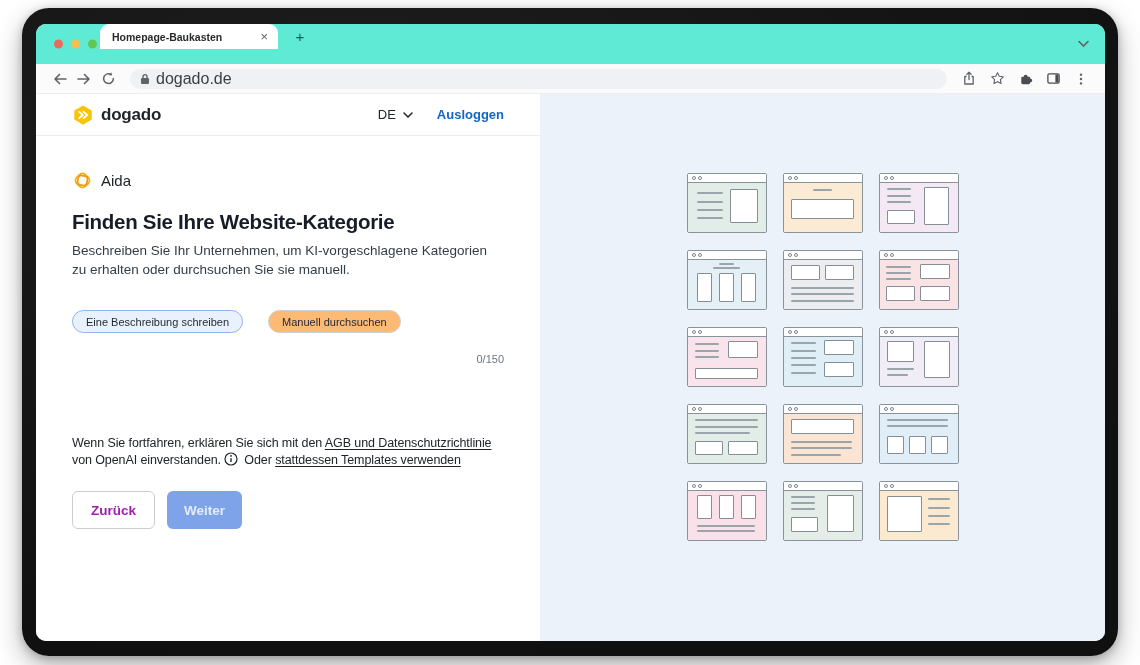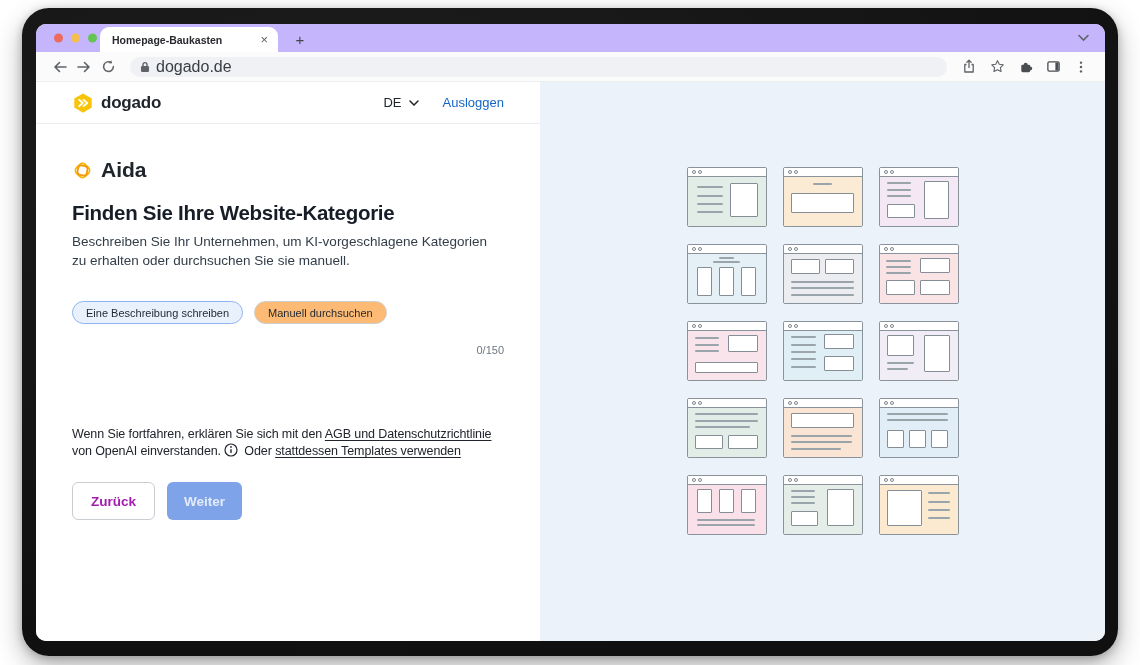--- a/index.html
+++ b/index.html
@@ -10,22 +10,22 @@
   
   .stage { position:absolute; left:22px; top:8px; width:1096px; height:648px;
            background:radial-gradient(120% 120% at 30% 20%, #1d1d1d 0%, #101010 70%);
            border-radius:27px; padding:16px 13px 15px 14px;
            box-shadow:0 10px 26px rgba(0,0,0,.30), 0 2px 8px rgba(0,0,0,.22); }
 
   
   .browser { width:1069px; height:617px; border-radius:10px; overflow:hidden;
              background:#fff; display:flex; flex-direction:column; }
 
-  .tabstrip { height:28px; background:#c4b5fd; position:relative;
-              display:flex; align-items:flex-end; flex:0 0 auto; }
+  .tabstrip { height:40px; background:#5eead4; position:relative;
+              display:flex; flex:0 0 auto; }
   .traffic { position:absolute; left:18px; top:50%; transform:translateY(-50%);
              display:flex; gap:8px; }
   .t-dotwin { width:9px; height:9px; border-radius:50%; }
   .tab { margin-left:64px; width:178px; height:25px; background:#fff;
          border-radius:9px 9px 0 0; display:flex; align-items:center; padding:0 8px 0 12px; }
   .tab-title { flex:1; font-size:10.5px; font-weight:700; color:#27292D;
                white-space:nowrap; overflow:hidden; }
   .tab-close { font-size:13px; color:#5F6368; line-height:1; padding:0 2px; cursor:default; }
   .newtab { margin-left:12px; font-size:15px; color:#44474A; height:25px; width:20px;
             display:flex; align-items:center; justify-content:center; }
@@ -45,29 +45,29 @@
   .content { flex:1; display:flex; min-height:0; }
   .left { width:504px; background:#fff; display:flex; flex-direction:column; }
 
   .site-header { height:42px; flex:0 0 auto; border-bottom:1px solid #E9EBED;
                  display:flex; align-items:center; padding:0 36px; }
   .brand { display:flex; align-items:center; gap:7px; }
   .brand-name { font-size:17px; font-weight:700; color:#20242B; letter-spacing:-.2px; }
   .spacer { flex:1; }
   .lang { display:flex; align-items:center; gap:7px; font-size:13px; color:#20242B;
           margin-right:24px; cursor:default; }
-  .logout { font-size:13px; font-weight:400; color:#1566C4; text-decoration:none; }
+  .logout { font-size:13px; font-weight:700; color:#1566C4; text-decoration:none; }
 
   .main { padding:34px 36px 0; }
   .aida { display:flex; align-items:center; gap:8px; }
-  .aida-name { font-size:21px; font-weight:700; color:#20242B; }
+  .aida-name { font-size:15px; font-weight:400; color:#20242B; }
   h1 { margin-top:19px; font-size:20.5px; font-weight:700; color:#171D26; letter-spacing:-.3px; }
   .subtitle { margin-top:8px; font-size:13.5px; line-height:1.38; color:#323D48; max-width:466px; }
 
-  .pills { margin-top:31px; display:flex; gap:11px; }
+  .pills { margin-top:31px; display:flex; gap:25px; }
   .pill { height:23px; border-radius:12px; padding:0 13px; font-size:11px; color:#1F2730;
           display:flex; align-items:center; border:1px solid transparent; cursor:pointer;
           font-family:inherit; background:none; }
   .pill.active { background:#E9F1FD; border-color:#8FB4EF; }
   .pill.idle { background:#fdba74; border-color:#CBD0D5; }
 
   textarea.desc { margin-top:12px; width:100%; height:73px; border:1px solid #C9CED3;
                   border-radius:8px; padding:10px 12px; font-size:13.5px; color:#20242B;
                   font-family:inherit; resize:none; outline:none; background:#fff; }
   textarea.desc::placeholder { color:#9AA3AC; }

